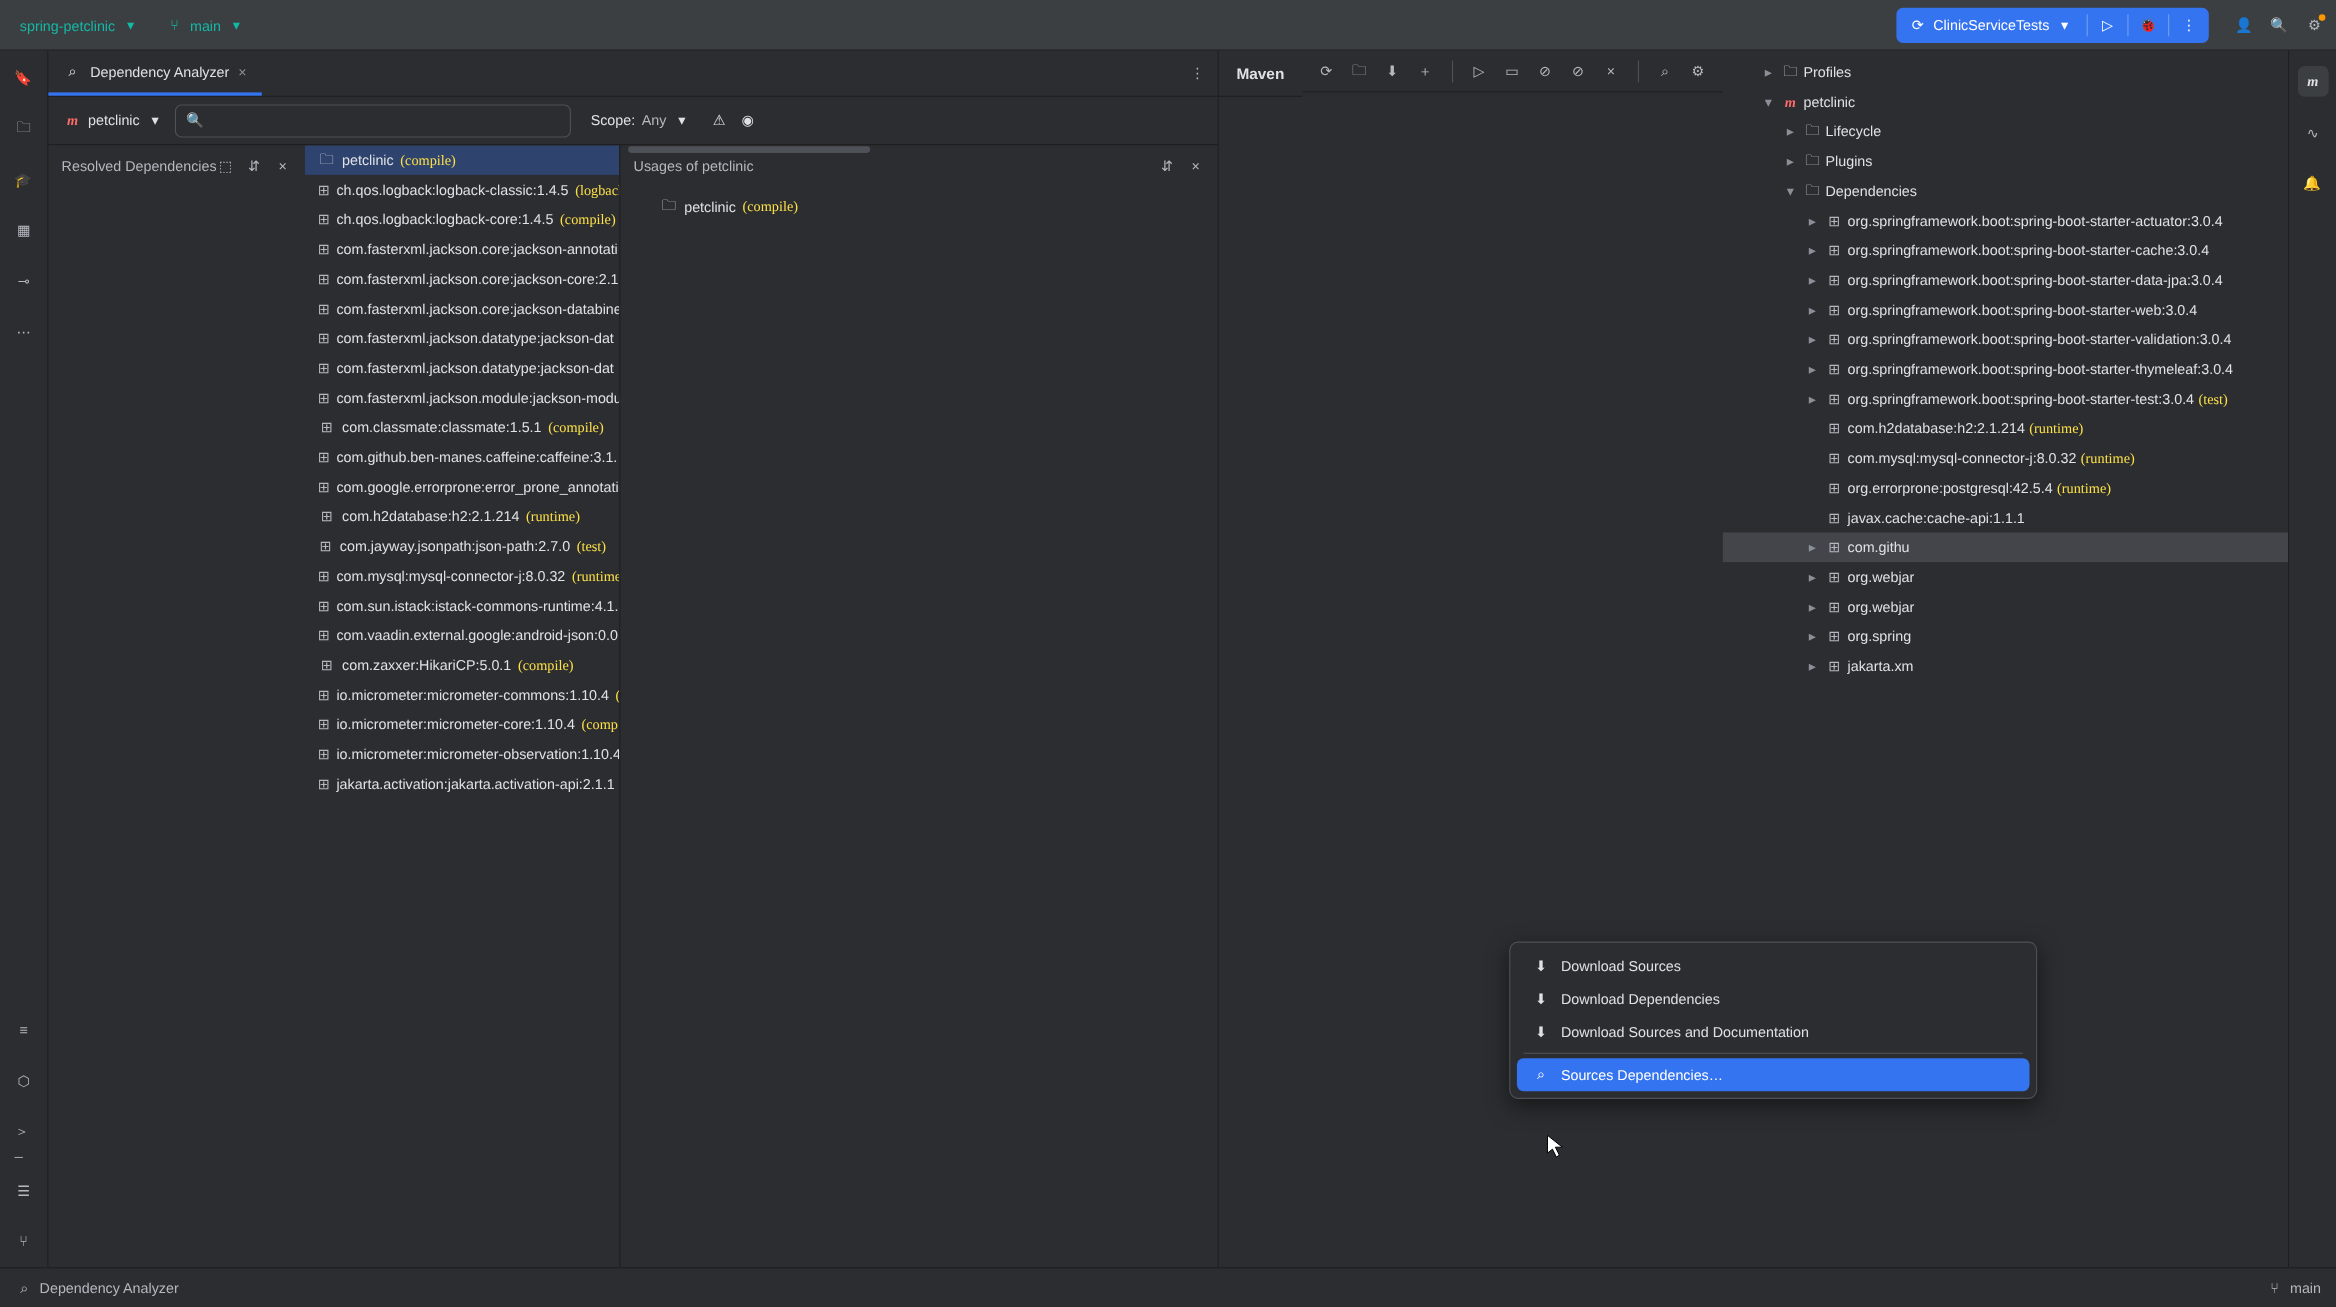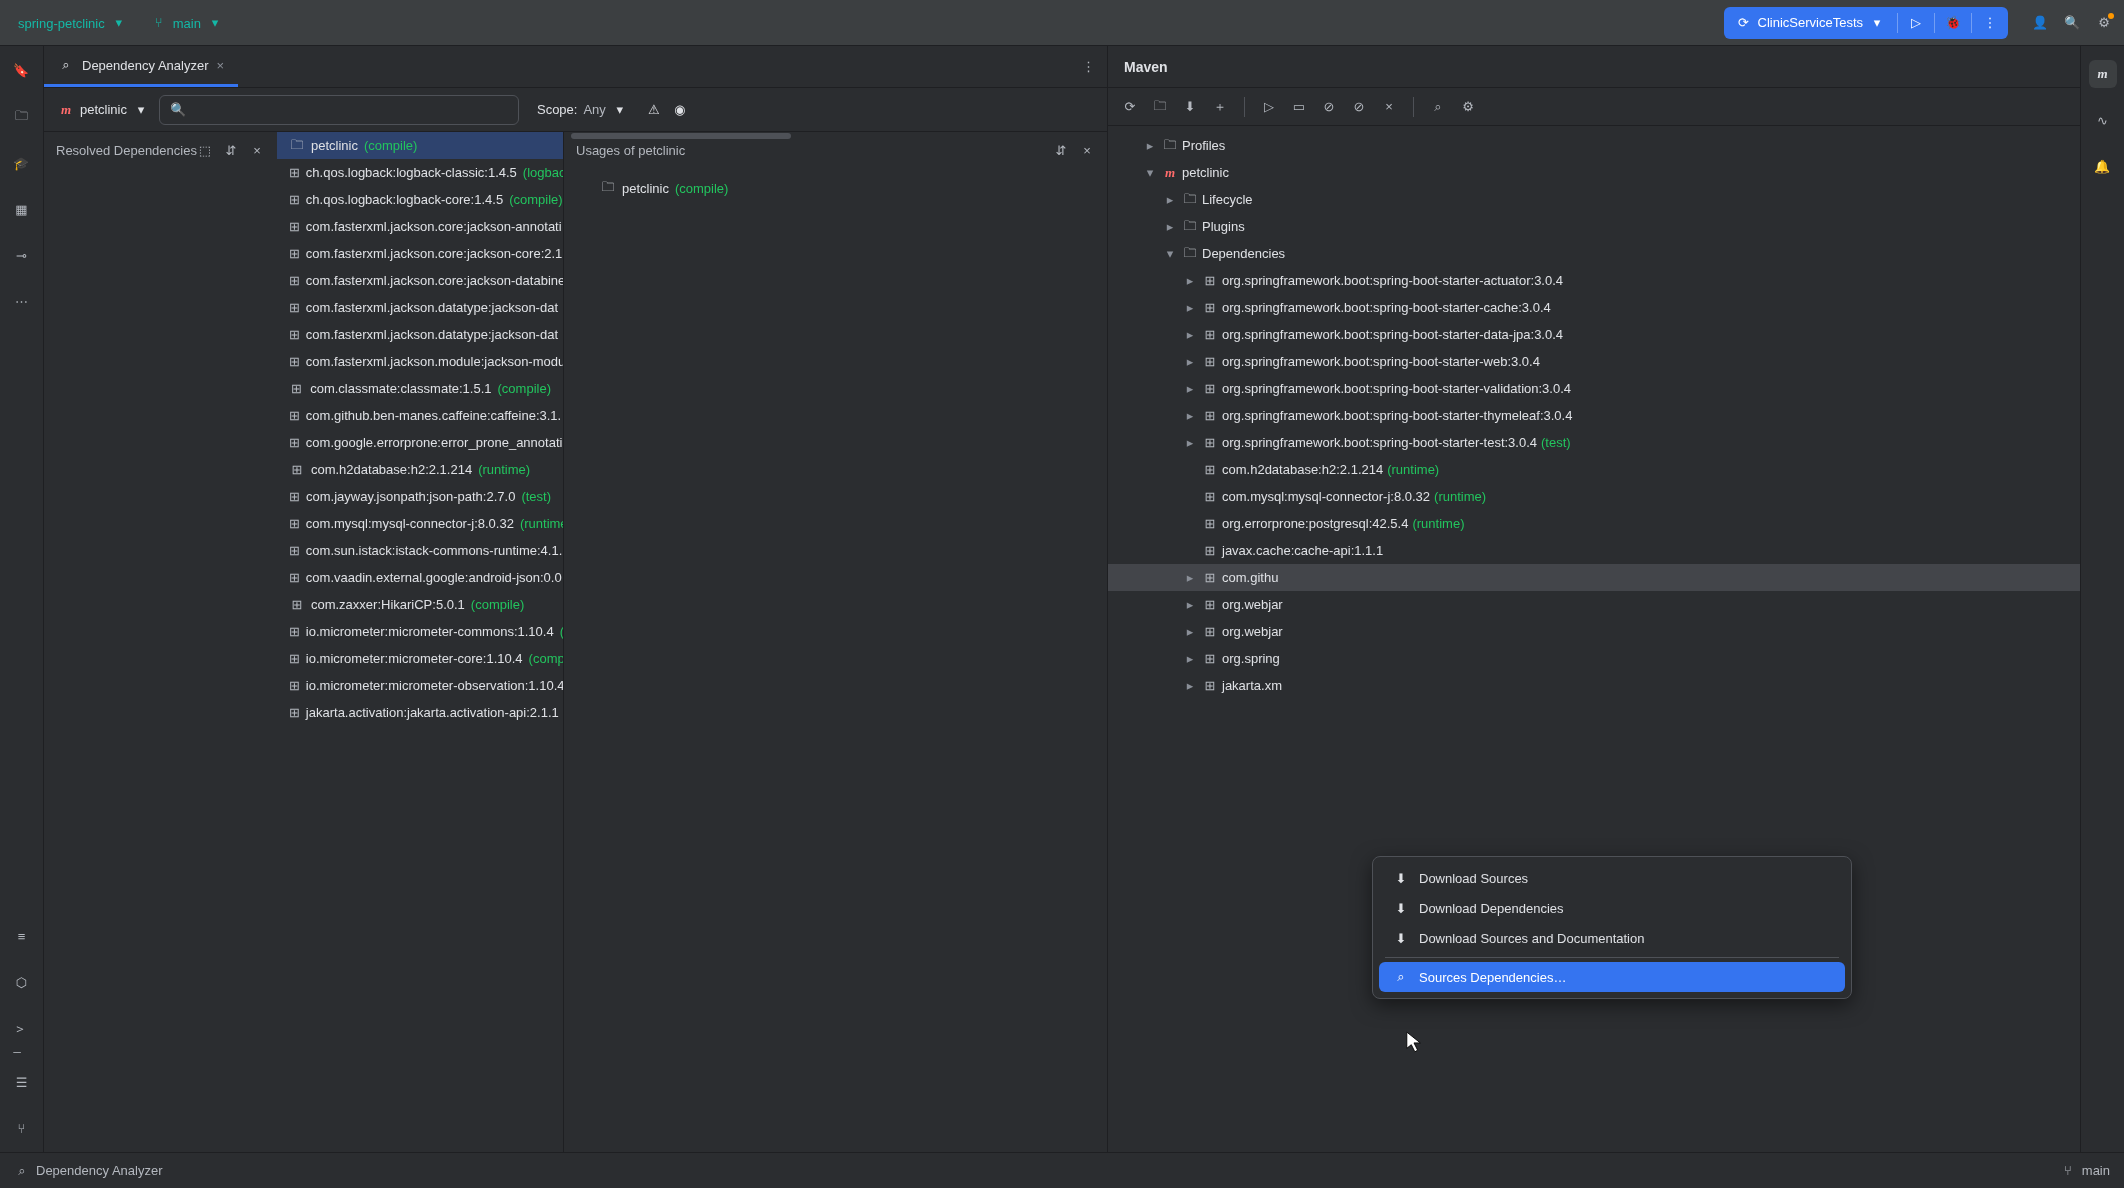--- a/index.html
+++ b/index.html
@@ -41,30 +41,30 @@
     .scope { font-size: 13px; margin-left: 8px; display: flex; align-items: center; gap: 6px; cursor: pointer; }
     .scope-val { color: #b4b8bf; text-align: center; }
 
     .dep-split { display: flex; flex: 1; overflow: hidden; }
     .dep-left { width: 520px; border-right: 1px solid #1e1f22; display: flex; flex-direction: row; }
     .dep-header { display: flex; align-items: center; justify-content: space-between; height: 36px; padding: 0 12px; font-size: 13px; color: #b4b8bf; }
     .dep-header-icons { display: flex; gap: 10px; }
     .dep-list { flex: 1; overflow-y: auto; }
     .dep-item { display: flex; align-items: center; gap: 6px; padding: 4px 12px; height: 27px; white-space: nowrap; overflow: hidden; cursor: pointer; }
     .dep-item.selected { background: #2e436e; }
-    .scope-label { color: #22c55e; }
+    .scope-label { color: #fde047; font-family: Liberation Serif, serif; }
     .dep-right { flex: 1; display: flex; flex-direction: column; }
     .usage-list { padding: 8px 12px; }
     .usage-item { display: flex; align-items: center; gap: 6px; padding: 4px 24px; }
 
     .scrollbar-fake { height: 8px; background: #2b2d30; position: relative; }
     .scrollbar-thumb { position: absolute; left: 8px; top: 1px; width: 220px; height: 6px; background: #4e5157; border-radius: 3px; }
 
     
-    .maven-panel { flex: 1; display: flex; flex-direction: column; background: #2b2d30; }
+    .maven-panel { flex: 1; display: flex; flex-direction: row; background: #2b2d30; }
     .maven-header { height: 42px; display: flex; align-items: center; padding: 0 16px; font-weight: 600; border-bottom: 1px solid #1e1f22; font-size: 14px; }
     .maven-toolbar { display: flex; align-items: center; gap: 14px; height: 38px; padding: 0 14px; border-bottom: 1px solid #1e1f22; color: #b4b8bf; }
     .maven-toolbar .sep { width: 1px; height: 20px; background: #4e5157; margin: 0 2px; }
     .maven-tree { flex: 1; overflow-y: auto; padding: 6px 0; }
     .tree-row { display: flex; align-items: center; height: 27px; padding-left: 14px; gap: 4px; cursor: pointer; white-space: nowrap; }
     .tree-row.selected { background: #43454a; }
     .chevron { width: 16px; display: inline-flex; justify-content: center; color: #8a8f98; }
     .chevron.down::before { content: "▾"; }
     .chevron.right::before { content: "▸"; }
     .chevron.none::before { content: ""; }

